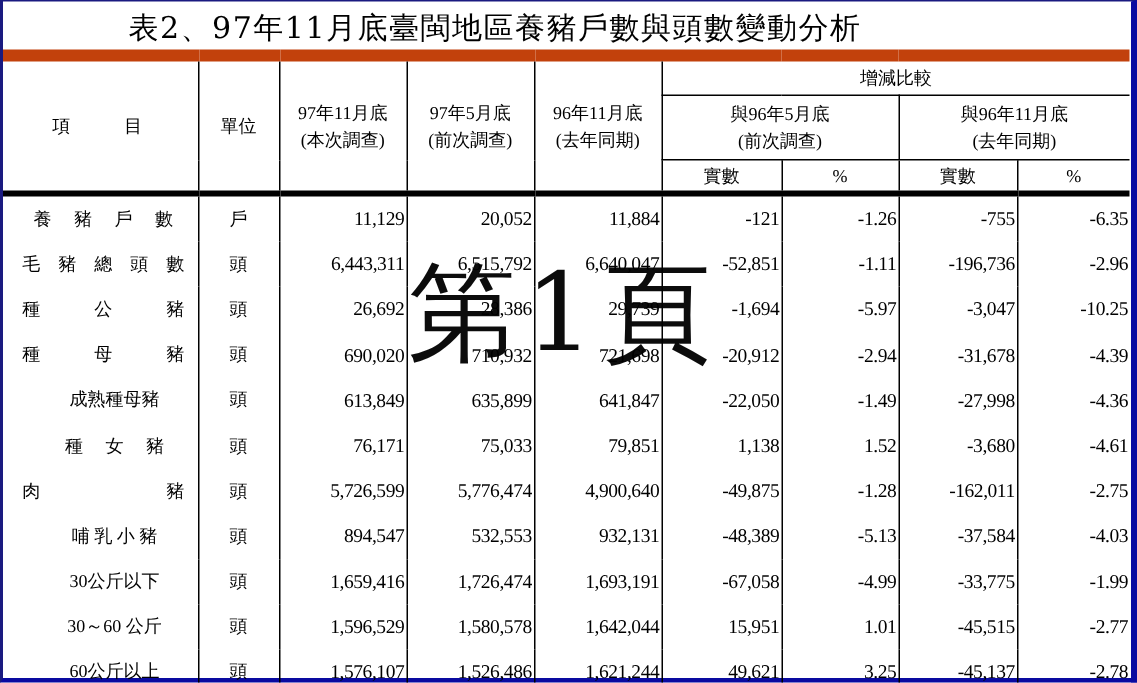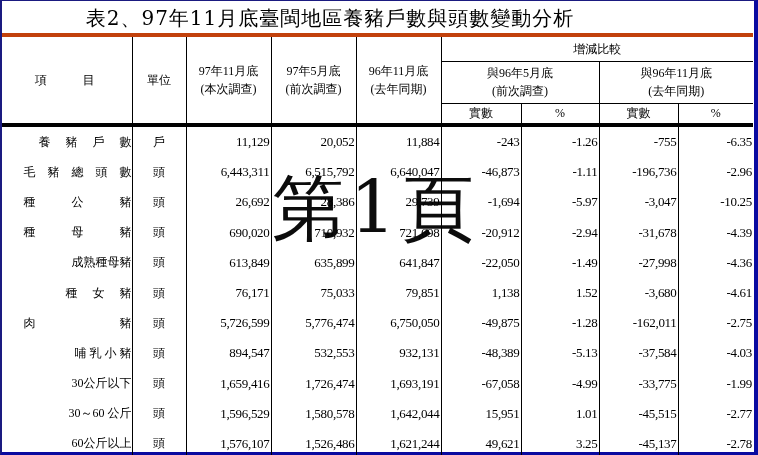--- a/index.html
+++ b/index.html
@@ -7,26 +7,26 @@
          font-family: "DejaVu Serif", "Liberation Serif", serif; color: #000; }
   .frame { position: absolute; left: 0; top: 0; width: 752px; height: 451px;
            border-left: 2px solid #1a1a80; border-top: 1px solid #1a1a80;
            border-right: 4px solid #0a0aa0; border-bottom: 4px solid #0a0aa0; }
   .title { position: absolute; left: 2px; top: 1px; width: 656px; height: 32px;
            text-align: center; font-size: 20px; line-height: 34px; letter-spacing: 1px; }
   table { position: absolute; left: 2px; top: 33px; border-collapse: collapse;
           table-layout: fixed; font-family: "Liberation Serif", "DejaVu Serif", serif; }
   td, th { padding: 0; font-weight: normal; }
   .hdr th { font-size: 12px; text-align: center; line-height: 18px; }
-  tr.top th { border-top: 4px solid #c2410c; }
+  tr.top th { border-top: 8px solid #c2410c; }
   tr.last-hdr th, th.tall { border-bottom: 4px solid #000; }
   .vb { border-left: 1px solid #000; }
   .hb { border-bottom: 1px solid #000; }
   tbody td { height: 30.2px; font-size: 13px; }
-  td.item { text-align: right; padding-left: 4px; font-size: 12px; white-space: pre; letter-spacing: 0; }
+  td.item { text-align: center; padding-left: 4px; font-size: 12px; white-space: pre; letter-spacing: 0; }
   td.item.indent { padding-left: 19px; }
   td.unit { text-align: center; font-size: 12px; }
   td.num { text-align: right; padding-right: 1px; font-family: "Liberation Serif", serif; letter-spacing: -0.3px; }
   .watermark { position: absolute; left: 272px; top: 172px; font-size: 72px; color: #000000;
                opacity: 0.95; pointer-events: none; font-family: "DejaVu Serif", serif;
                letter-spacing: 6px; line-height: 1; }
 </style>
 </head>
 <body>
 
@@ -80,32 +80,32 @@
       <th class="vb">%</th>
     </tr>
   </thead>
   <tbody id="rows">
       <tr>
         <td class="item">養　 豬　 戶　 數</td>
         <td class="unit vb">戶</td>
         <td class="num vb">11,129</td>
         <td class="num vb">20,052</td>
         <td class="num vb">11,884</td>
-        <td class="num vb">-243</td>
+        <td class="num vb">-121</td>
         <td class="num vb">-1.26</td>
         <td class="num vb">-755</td>
         <td class="num vb">-6.35</td>
       </tr>
       <tr>
         <td class="item">毛　豬　總　頭　數</td>
         <td class="unit vb">頭</td>
         <td class="num vb">6,443,311</td>
         <td class="num vb">6,515,792</td>
         <td class="num vb">6,640,047</td>
-        <td class="num vb">-46,873</td>
+        <td class="num vb">-52,851</td>
         <td class="num vb">-1.11</td>
         <td class="num vb">-196,736</td>
         <td class="num vb">-2.96</td>
       </tr>
       <tr>
         <td class="item">種　　　公　　　豬</td>
         <td class="unit vb">頭</td>
         <td class="num vb">26,692</td>
         <td class="num vb">28,386</td>
         <td class="num vb">29,739</td>
@@ -145,21 +145,21 @@
         <td class="num vb">1,138</td>
         <td class="num vb">1.52</td>
         <td class="num vb">-3,680</td>
         <td class="num vb">-4.61</td>
       </tr>
       <tr>
         <td class="item">肉　　　　　　　豬</td>
         <td class="unit vb">頭</td>
         <td class="num vb">5,726,599</td>
         <td class="num vb">5,776,474</td>
-        <td class="num vb">6,750,050</td>
+        <td class="num vb">4,900,640</td>
         <td class="num vb">-49,875</td>
         <td class="num vb">-1.28</td>
         <td class="num vb">-162,011</td>
         <td class="num vb">-2.75</td>
       </tr>
       <tr>
         <td class="item indent">哺 乳 小 豬</td>
         <td class="unit vb">頭</td>
         <td class="num vb">894,547</td>
         <td class="num vb">532,553</td>

